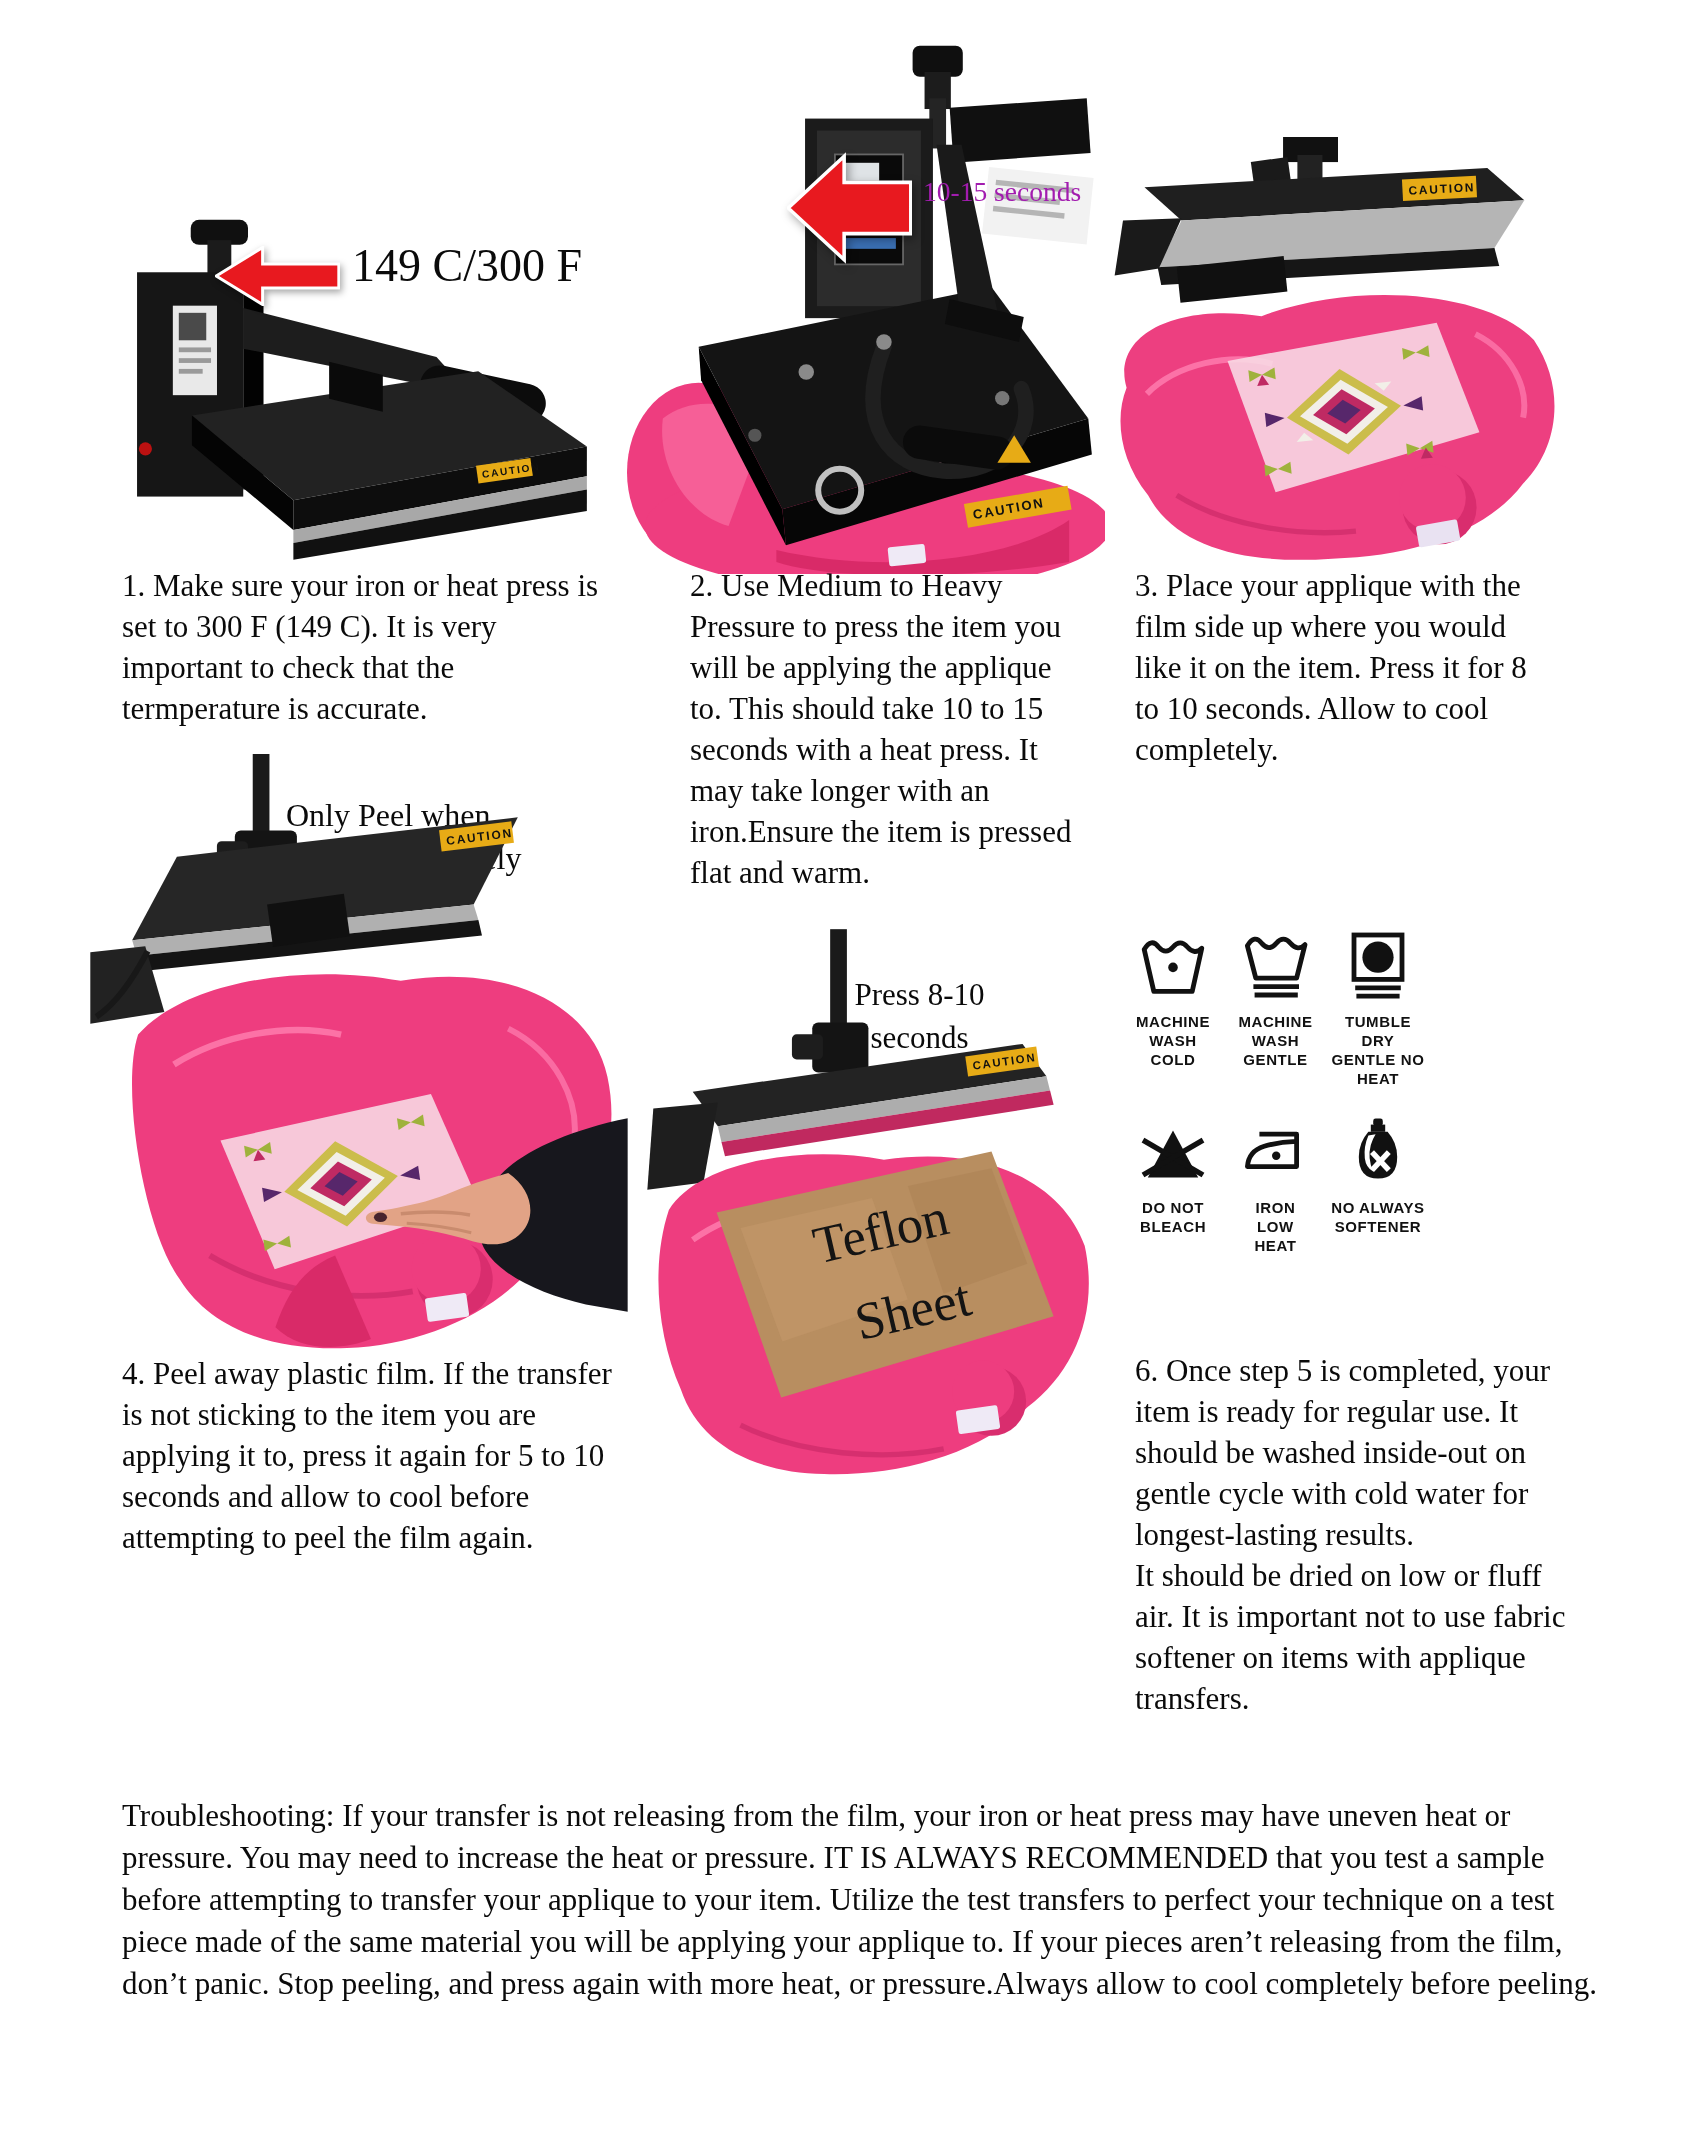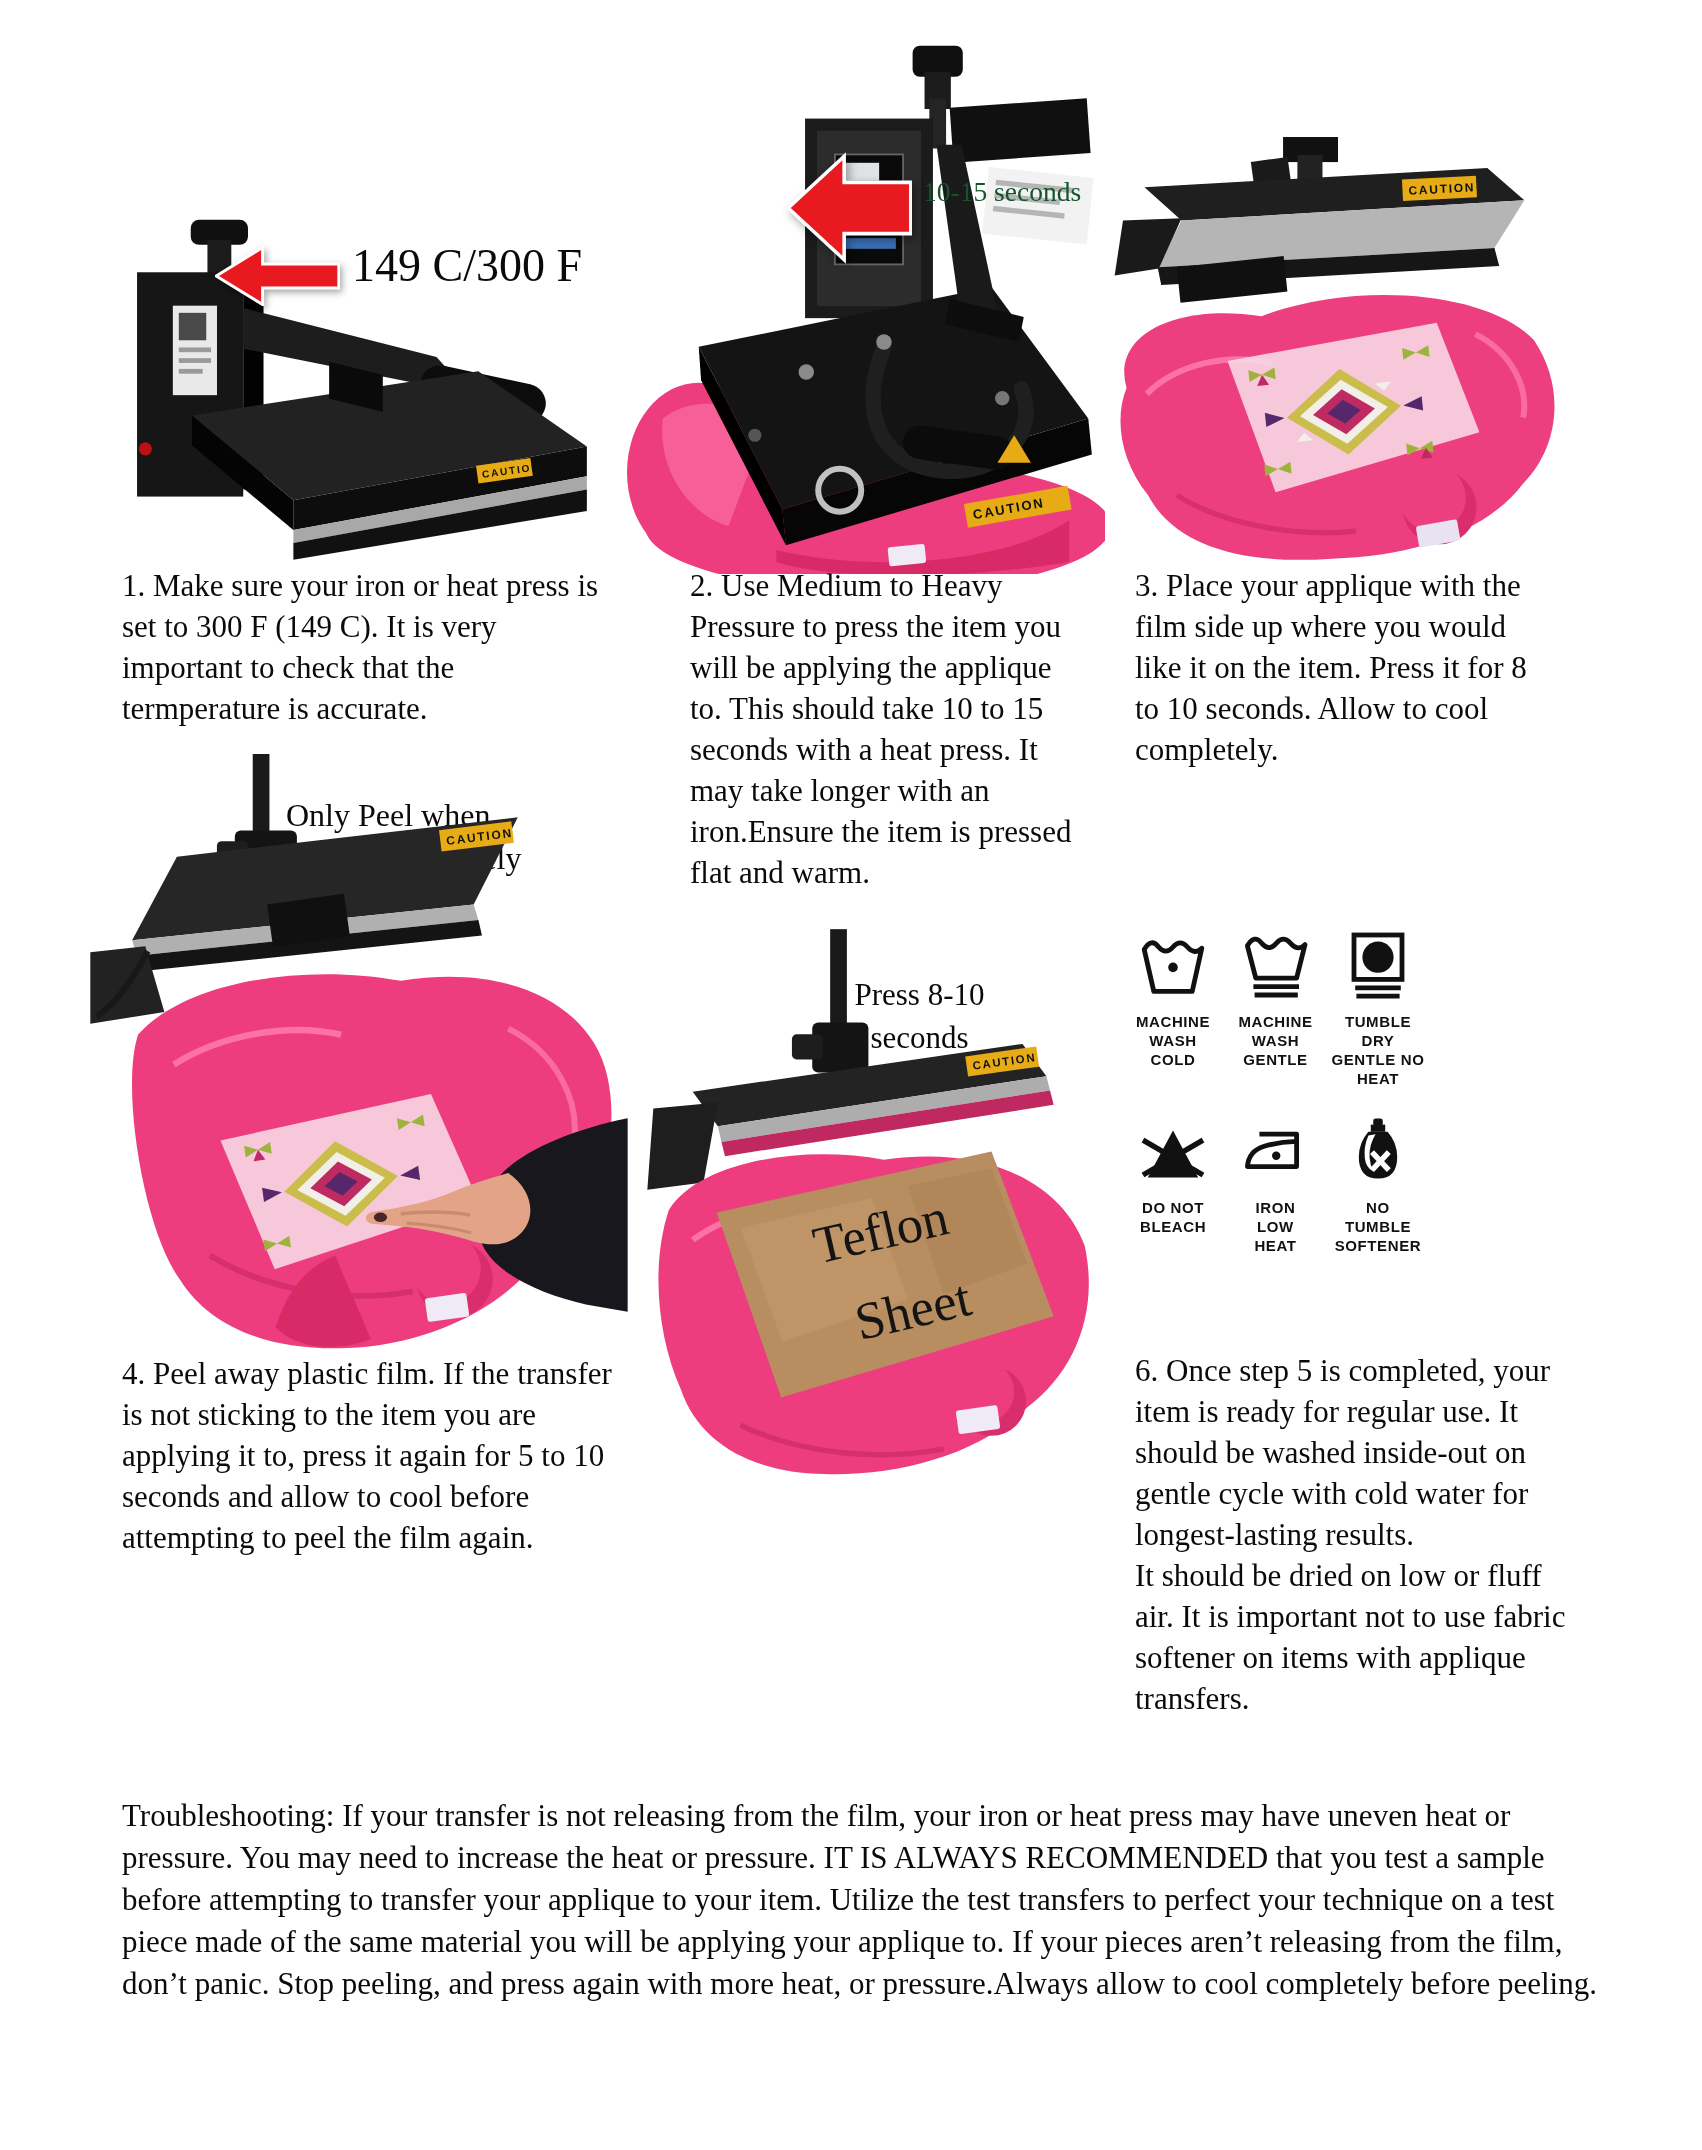--- a/index.html
+++ b/index.html
@@ -20,21 +20,21 @@
     white-space:pre-line;
   }
   .note{
     font-size:32px;
     line-height:43px;
     color:#0a0a0a;
     white-space:pre-line;
     margin-top:22px;
   }
   .annot-big{font-size:46px;color:#0a0a0a;}
-  .annot-small{font-size:27.5px;color:#14532d;}
+  .annot-small{font-size:27.5px;color:#a21caf;}
   .press-note{
     font-size:31px;line-height:43px;color:#0a0a0a;
     white-space:pre-line;text-align:center;
   }
   .troubleshoot{
     font-size:31px;
     line-height:42px;
     color:#0a0a0a;
   }
   .care-grid{
@@ -382,21 +382,21 @@
 
     <div class="care-cell">
       <svg width="72" height="72" viewBox="0 0 120 120">
         <rect x="52" y="6" width="16" height="12" rx="4" fill="#111"></rect>
         <rect x="48" y="16" width="24" height="12" fill="#111"></rect>
         <path d="M44,28 Q28,46 28,70 Q28,106 60,106 Q92,106 92,70 Q92,46 76,28 Z" fill="#111"></path>
         <path d="M44,34 Q36,52 38,72 Q40,88 52,94 Q42,72 48,50 Q52,38 56,32 Z" fill="#ffffff"></path>
         <line x1="50" y1="62" x2="78" y2="92" stroke="#ffffff" stroke-width="9"></line>
         <line x1="78" y1="62" x2="50" y2="92" stroke="#ffffff" stroke-width="9"></line>
       </svg>
-      <div class="care-label">NO TUMBLE
+      <div class="care-label">NO ALWAYS
 SOFTENER</div>
     </div>
 
   </div>
 
   <div class="abs step-text" style="left:122px;top:1353px;width:508px;">4. Peel away plastic film. If the transfer is not sticking to the item you are applying it to, press it again for 5 to 10 seconds and allow to cool before attempting to peel the film again.</div>
   <div class="abs step-text" style="left:1135px;top:1350px;width:442px;">6. Once step 5 is completed, your item is ready for regular use. It should be washed inside-out on gentle cycle with cold water for longest-lasting results.
 It should be dried on low or fluff air. It is important not to use fabric softener on items with applique transfers.</div>
 
   <div class="abs troubleshoot" style="left:122px;top:1795px;width:1476px;">Troubleshooting: If your transfer is not releasing from the film, your iron or heat press may have uneven heat or pressure. You may need to increase the heat or pressure. IT IS ALWAYS RECOMMENDED that you test a sample before attempting to transfer your applique to your item. Utilize the test transfers to perfect your technique on a test piece made of the same material you will be applying your applique to. If your pieces aren’t releasing from the film, don’t panic. Stop peeling, and press again with more heat, or pressure.Always allow to cool completely before peeling.</div>

